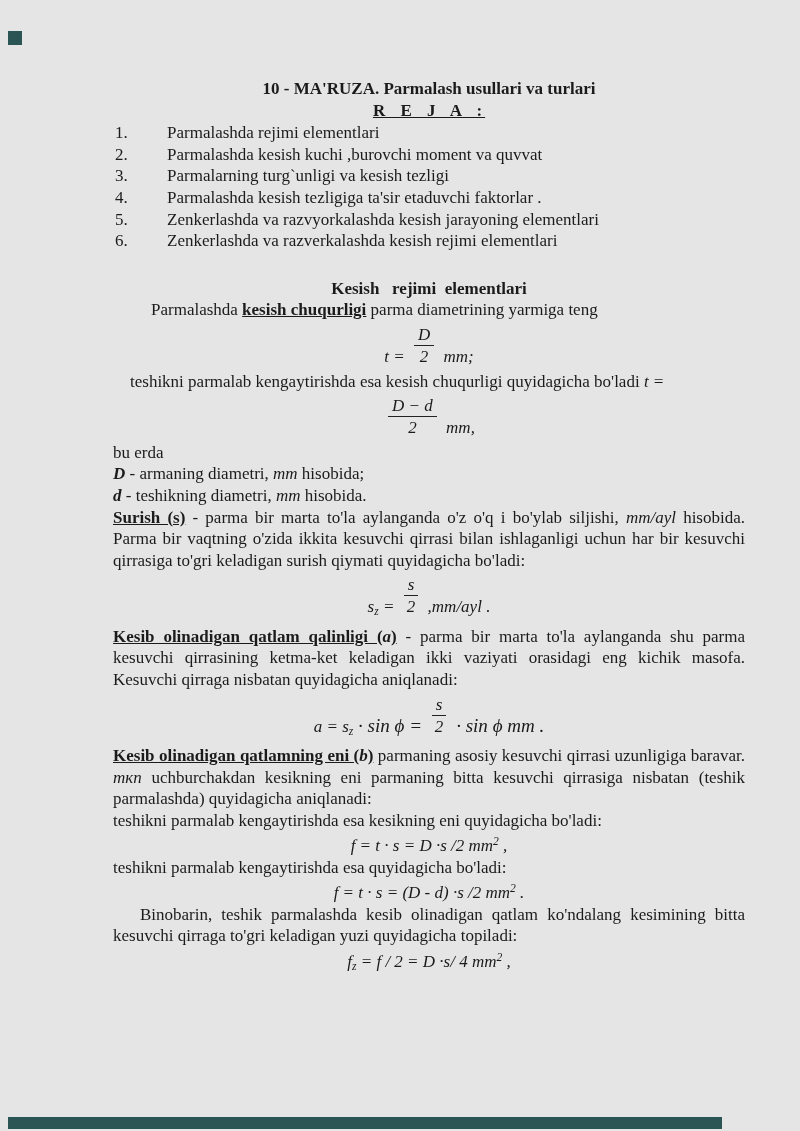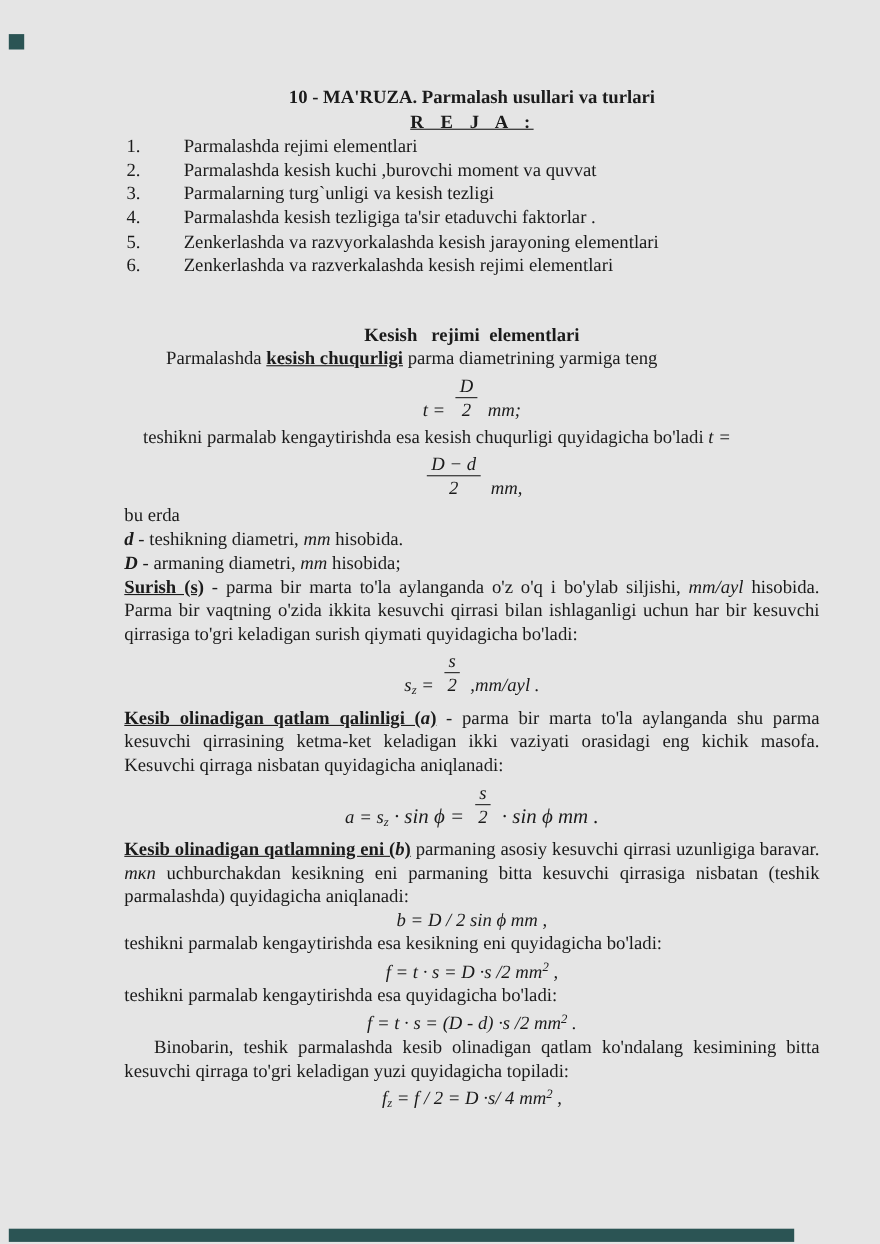--- a/index.html
+++ b/index.html
@@ -19,21 +19,21 @@
   .corner-mark {
     position: absolute; left: 8px; top: 31px;
     width: 14px; height: 14px; background: #2b5454;
   }
   .bottom-bar {
     position: absolute; left: 8px; top: 1117px;
     width: 714px; height: 12px; background: #2b5454;
   }
   h1, h2, h3 { margin: 0; font-size: 17px; font-weight: bold; text-align: center; white-space: pre-wrap; }
   h2 { letter-spacing: 3px; word-spacing: 5px; text-decoration: underline; }
-  h3 { margin-top: 42px; }
+  h3 { margin-top: 26px; }
   .plan { margin: 1px 0 0 0; }
   .plan-row { display: flex; }
   .plan-num { width: 52px; flex: 0 0 52px; padding-left: 2px; }
   .plan-txt { flex: 1; }
   p.para { margin: 0; text-align: justify; }
   p.center { text-align: center; }
   .ind38 { text-indent: 38px; }
   .ind27 { text-indent: 27px; }
   .ind17 { text-indent: 17px; }
   .b  { font-weight: bold; text-decoration: underline; }
@@ -97,39 +97,38 @@
   </div>
 
   <p class="para ind17"><span>teshikni parmalab kengaytirishda esa kesish chuqurligi quyidagicha bo'ladi   </span><span class="i">t =</span></p>
 
   <div class="formula">
     <span class="frac"><span class="fnum">D − d</span><span class="fden">2</span></span><span>  mm,</span>
   </div>
 
   <p class="para"><span>bu erda</span></p>
 
+  <p class="para"><span class="bi">D</span><span> - armaning diametri, </span><span class="i">mm</span><span> hisobida;</span></p>
+
   <p class="para"><span class="bi">d</span><span> - teshikning diametri, </span><span class="i">mm</span><span> hisobida.</span></p>
-
-  <p class="para"><span class="bi">D</span><span> - armaning diametri, </span><span class="i">mm</span><span> hisobida;</span></p>
 
   <p class="para"><span class="b">Surish (s)</span><span> - parma bir marta to'la aylanganda o'z o'q i bo'ylab siljishi, </span><span class="i">mm/ayl</span><span> hisobida. Parma bir vaqtning o'zida ikkita kesuvchi qirrasi bilan ishlaganligi uchun har bir kesuvchi qirrasiga to'gri keladigan surish qiymati quyidagicha bo'ladi:</span></p>
 
   <div class="formula">
     <span>s</span><span class="fsub">z</span><span> = </span><span class="frac"><span class="fnum">s</span><span class="fden">2</span></span><span>  ,mm/ayl  .</span>
   </div>
 
   <p class="para"><span class="b">Kesib olinadigan qatlam qalinligi (</span><span class="bi">a</span><span class="b">)</span><span> - parma bir marta to'la aylanganda shu parma kesuvchi qirrasining ketma-ket keladigan ikki vaziyati orasidagi eng kichik masofa. Kesuvchi qirraga nisbatan quyidagicha aniqlanadi:</span></p>
 
   <div class="formula">
     <span>a = s</span><span class="fsub">z</span><span class="phi"> · sin ϕ = </span><span class="frac"><span class="fnum">s</span><span class="fden">2</span></span><span class="phi"> · sin ϕ  mm .</span>
   </div>
 
   <p class="para"><span class="b">Kesib olinadigan qatlamning  eni (</span><span class="bi">b</span><span class="b">)</span><span>  parmaning asosiy kesuvchi qirrasi uzunligiga baravar. </span><span class="i">mкn</span><span> uchburchakdan kesikning eni parmaning bitta kesuvchi qirrasiga nisbatan (teshik parmalashda) quyidagicha aniqlanadi:</span></p>
 
-  <p class="para center"><span class="i">b = D / 2 sin ϕ  mm ,</span></p>
 
   <p class="para"><span>teshikni parmalab kengaytirishda esa kesikning eni quyidagicha bo'ladi:</span></p>
 
 
 
   <p class="para center"><span class="i">f = t · s = D ·s /2   mm</span><span class="fsup">2</span><span class="i"> ,</span></p>
 
   <p class="para"><span>teshikni parmalab kengaytirishda esa quyidagicha bo'ladi:</span></p>
 
   <p class="para center"><span class="i">f = t · s = (D - d) ·s /2   mm</span><span class="fsup">2</span><span class="i"> .</span></p>

